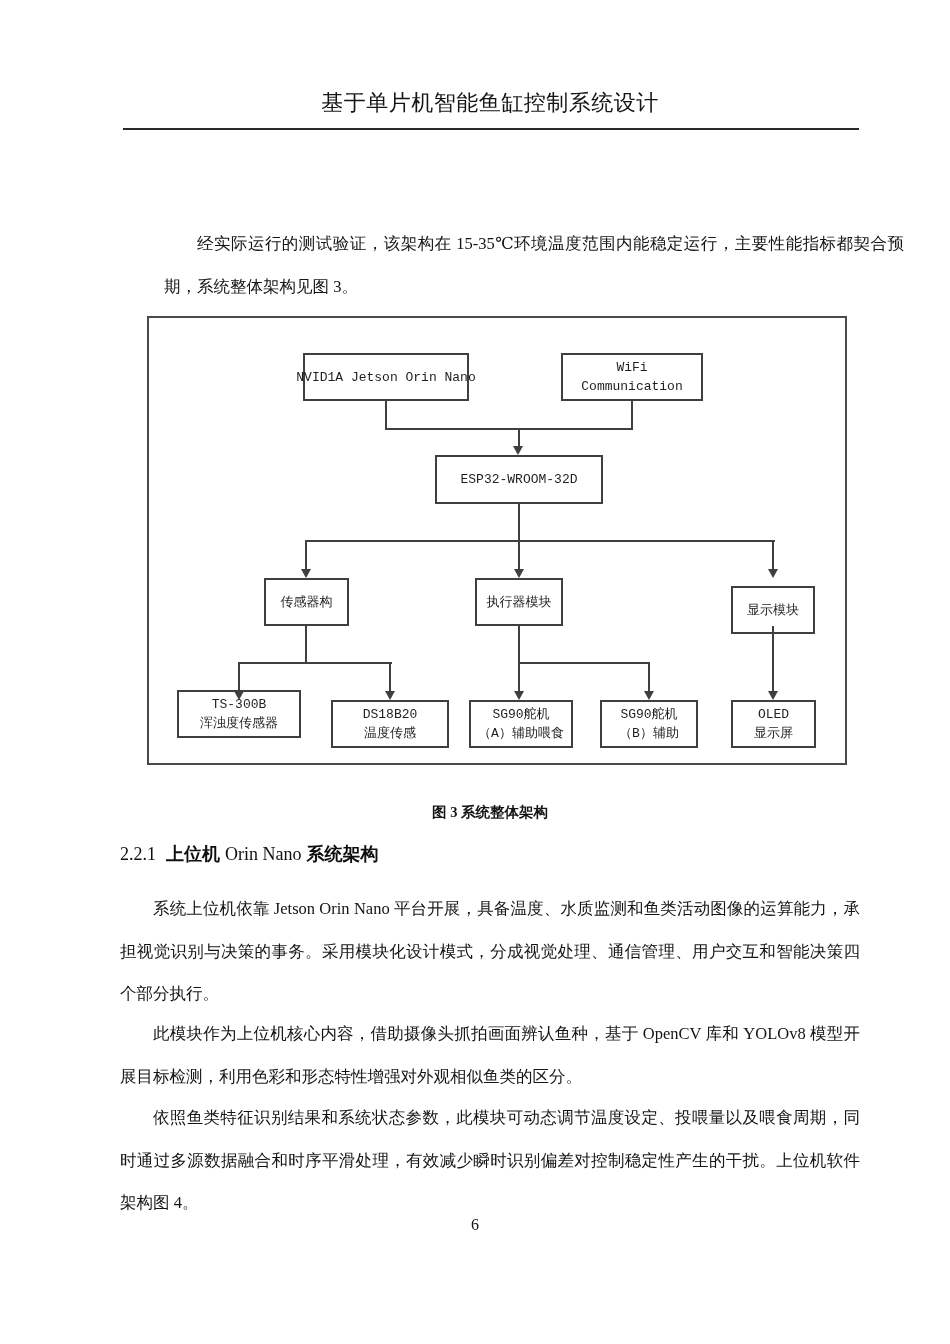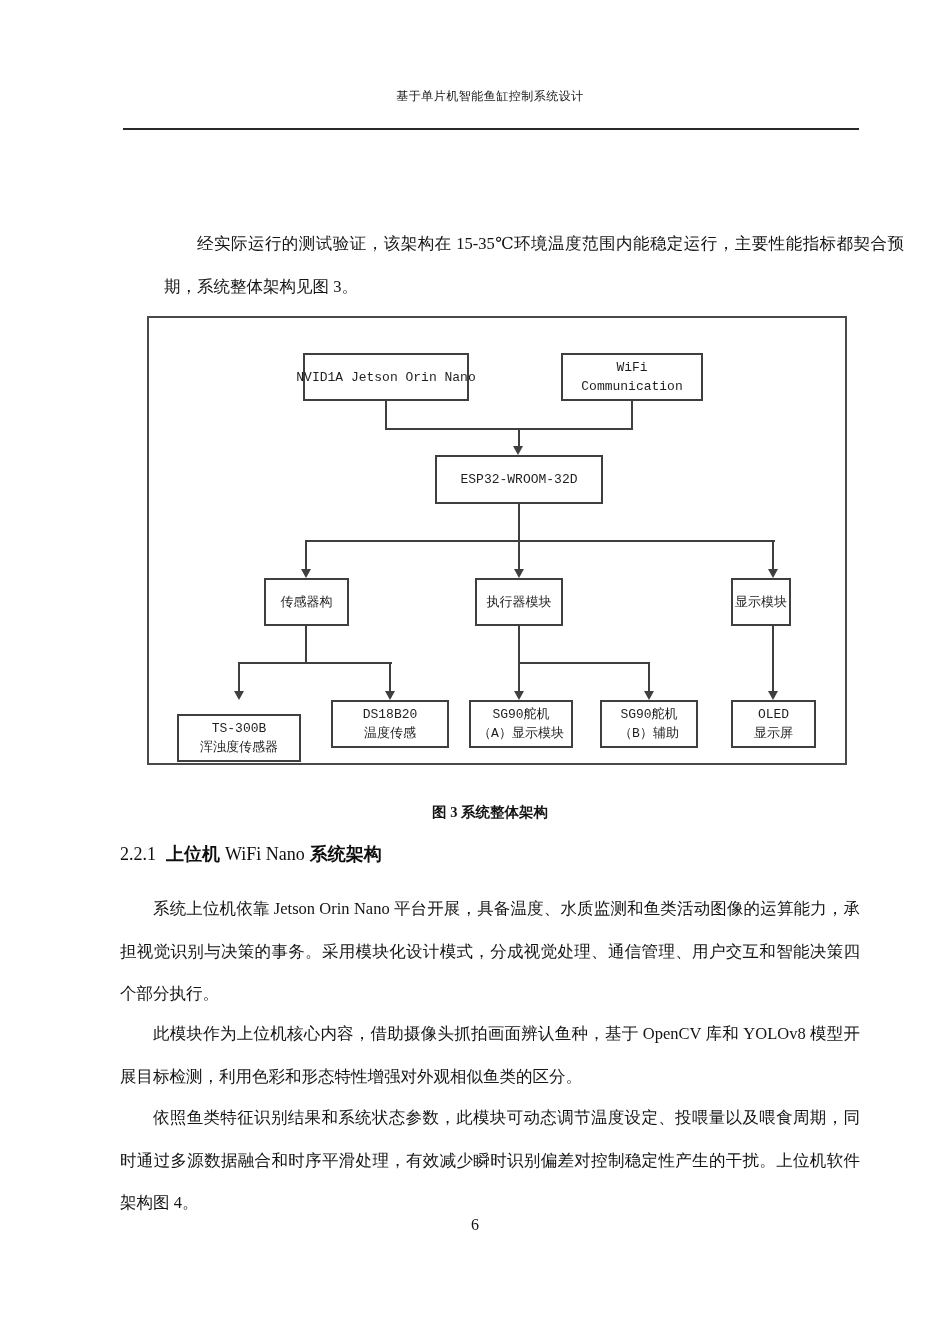--- a/index.html
+++ b/index.html
@@ -3,21 +3,21 @@
 <meta charset="utf-8">
 <style>
   html,body { margin:0; padding:0; background:#ffffff; }
   .page {
     position:relative; width:950px; height:1344px; background:#ffffff;
     font-family:"Liberation Serif","DejaVu Serif",serif; color:#111;
     overflow:hidden;
   }
   .header-title {
     position:absolute; top:88px; left:120px; width:740px;
-    text-align:center; font-size:12px; letter-spacing:0.5px; color:#151515;
+    text-align:center; font-size:22px; letter-spacing:0.5px; color:#151515;
   }
   .header-rule {
     position:absolute; top:128px; left:123px; width:736px; height:0;
     border-top:2px solid #2a2a2a;
   }
   .para {
     position:absolute; left:120px; width:740px; margin:0;
     font-size:16.5px; line-height:42.5px; text-align:justify;
     text-indent:2em; color:#141414;
   }
@@ -83,34 +83,34 @@
     </div>
     <div class="node" style="left:286px;top:137px;width:168px;height:49px">
       <span>ESP32-WROOM-32D</span>
     </div>
     <div class="node" style="left:115px;top:260px;width:85px;height:48px">
       <span>传感器构</span>
     </div>
     <div class="node" style="left:326px;top:260px;width:88px;height:48px">
       <span>执行器模块</span>
     </div>
-    <div class="node" style="left:582px;top:260px;width:60px;height:48px">
+    <div class="node" style="left:582px;top:268px;width:84px;height:48px">
       <span>显示模块</span>
     </div>
-    <div class="node" style="left:28px;top:396px;width:124px;height:48px">
+    <div class="node" style="left:28px;top:372px;width:124px;height:48px">
       <span>TS-300B</span>
       <span>浑浊度传感器</span>
     </div>
     <div class="node" style="left:182px;top:382px;width:118px;height:48px">
       <span>DS18B20</span>
       <span>温度传感</span>
     </div>
     <div class="node" style="left:320px;top:382px;width:104px;height:48px">
       <span>SG90舵机</span>
-      <span>（A）显示模块</span>
+      <span>（A）辅助喂食</span>
     </div>
     <div class="node" style="left:451px;top:382px;width:98px;height:48px">
       <span>SG90舵机</span>
       <span>（B）辅助</span>
     </div>
     <div class="node" style="left:582px;top:382px;width:85px;height:48px">
       <span>OLED</span>
       <span>显示屏</span>
     </div>
 
@@ -144,21 +144,21 @@
     <div class="arr" style="left:495px;top:373px"></div>
 
     <div class="vline" style="left:623px;top:308px;height:66px"></div>
     <div class="arr" style="left:619px;top:373px"></div>
 
   </div>
 
   <div class="figure-caption">图 3  系统整体架构</div>
 
   <div class="section-heading">
-    <span class="sec-num">2.2.1</span><span class="sec-cn">上位机</span><span class="sec-en">WiFi Nano</span><span class="sec-cn">系统架构</span>
+    <span class="sec-num">2.2.1</span><span class="sec-cn">上位机</span><span class="sec-en">Orin Nano</span><span class="sec-cn">系统架构</span>
   </div>
 
   <p class="para p3">系统上位机依靠 Jetson Orin Nano 平台开展，具备温度、水质监测和鱼类活动图像的运算能力，承担视觉识别与决策的事务。采用模块化设计模式，分成视觉处理、通信管理、用户交互和智能决策四个部分执行。</p>
   <p class="para p4">此模块作为上位机核心内容，借助摄像头抓拍画面辨认鱼种，基于 OpenCV 库和 YOLOv8 模型开展目标检测，利用色彩和形态特性增强对外观相似鱼类的区分。</p>
   <p class="para p5">依照鱼类特征识别结果和系统状态参数，此模块可动态调节温度设定、投喂量以及喂食周期，同时通过多源数据融合和时序平滑处理，有效减少瞬时识别偏差对控制稳定性产生的干扰。上位机软件架构图 4。</p>
 
   <div class="page-number">6</div>
 
 </div>
 

